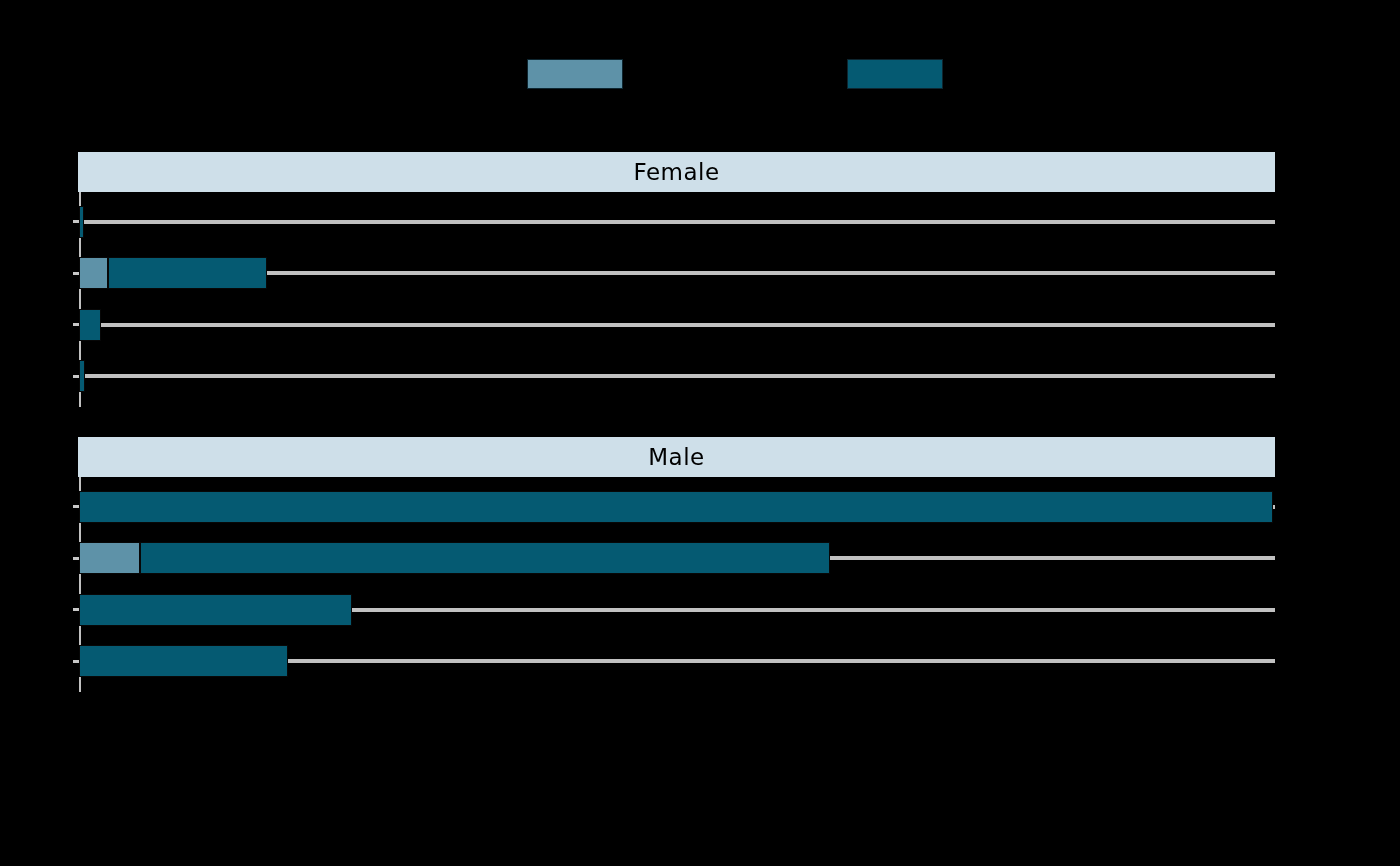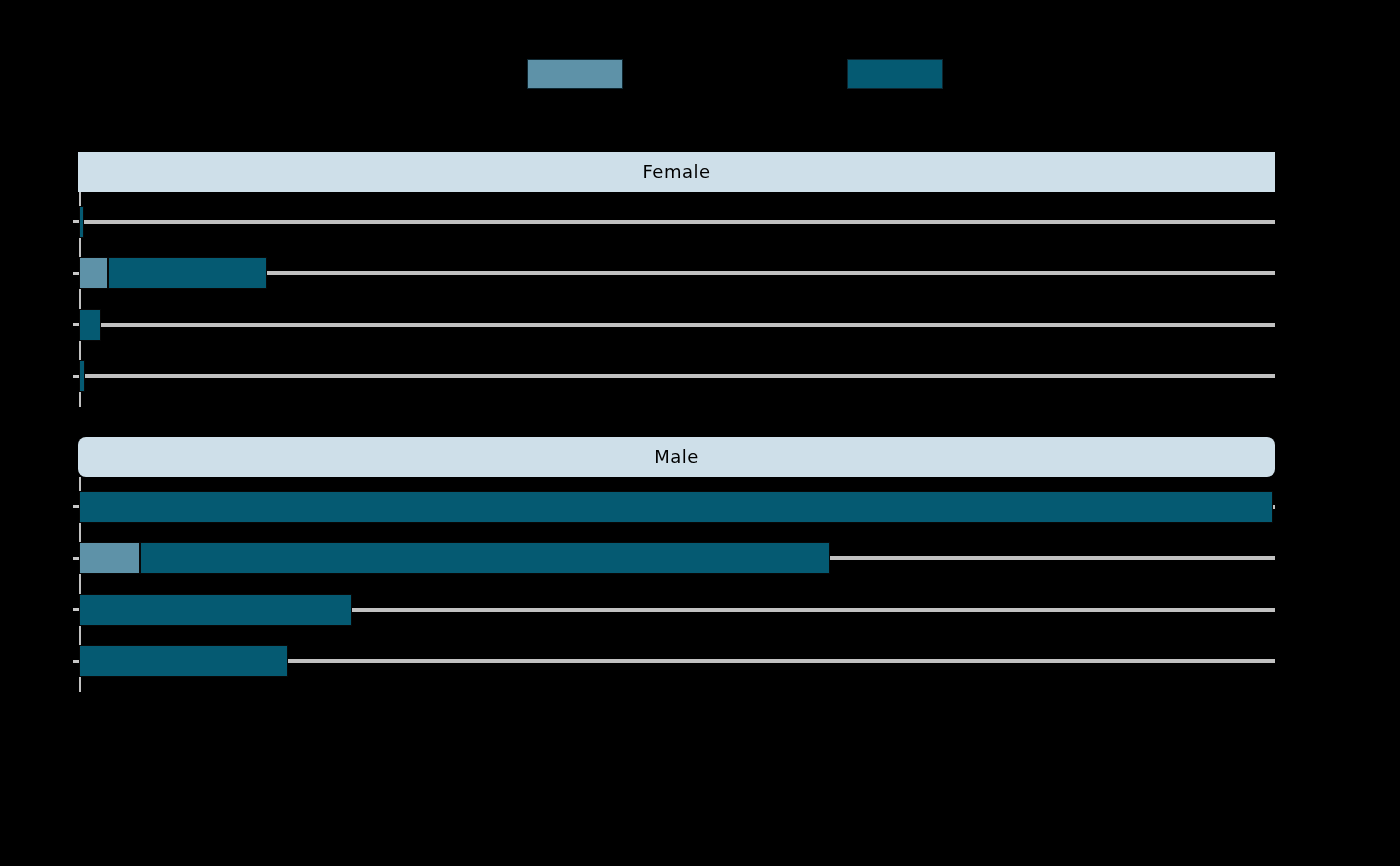--- a/index.html
+++ b/index.html
@@ -26,26 +26,26 @@
   .swatch.sw-1 { left: 847px; }
 
   .band {
     position: absolute;
     left: 78px;
     width: 1197px;
     height: 40px;
     line-height: 40px;
     text-align: center;
     color: #000000;
-    font-size: 18px;
+    font-size: 23px;
     font-weight: 400;
     letter-spacing: 0.5px;
   }
   .band-0 { top: 152px; }
-  .band-1 { top: 437px; border-radius: 8px; }
+  .band-1 { top: 437px; }
 
   .plot {
     position: absolute;
     left: 0;
     width: 1400px;
     height: 215px;
   }
   #plot-0 { top: 192px; }
   #plot-1 { top: 477px; }
 

